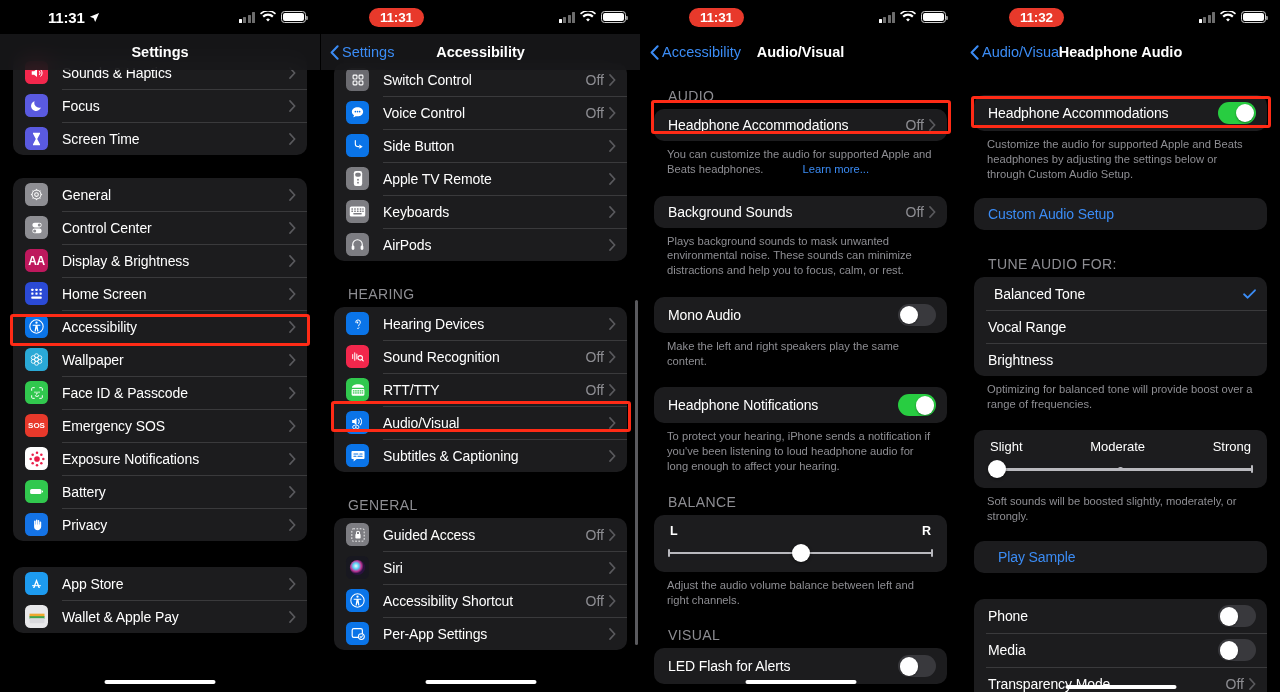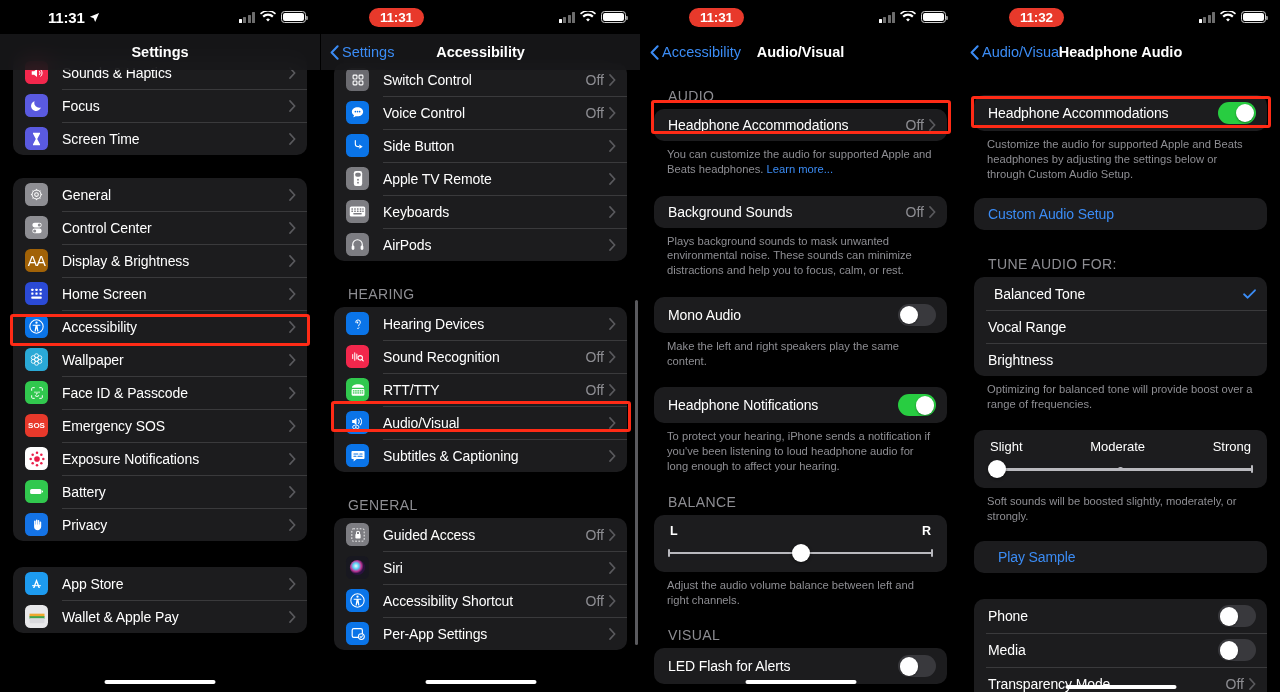--- a/index.html
+++ b/index.html
@@ -102,21 +102,21 @@
   .value { font-size: 14px; color: #8e8e93; margin-right: 5px; }
   .chev { width: 7px; height: 12px; flex: none; opacity: 0.55; }
   .hdr {
     font-size: 14px; color: #8d8d92; letter-spacing: 0.4px;
     padding: 0 0 5px 27px;
   }
   .foot {
     font-size: 11.2px; color: #8e8e93; line-height: 1.32;
     padding: 6px 24px 0 26px;
   }
-  .foot a { color: #3b8cf5; text-decoration: none; }
+  .foot a { color: #3b8cf5; text-decoration: none; margin-left: 36px; }
 
   
   .tog { width: 38px; height: 22px; border-radius: 11px; position: relative; flex:none; }
   .tog.off { background: #39393d; }
   .tog.on  { background: #28cd41; }
   .tog b {
     position:absolute; top: 1.6px; width: 18.8px; height: 18.8px;
     border-radius: 50%; background: #fff;
     box-shadow: 0 1px 2px rgba(0,0,0,.4);
   }
@@ -255,21 +255,21 @@
                 <rect x="4" y="13" width="16" height="8" rx="4" fill="#fff"></rect>
                 <circle cx="8" cy="17" r="2.6" fill="#8e8e93"></circle>
               </svg>
           </span>
           <span class="label">Control Center</span>
           <svg class="chev" viewBox="0 0 8 14">
               <path fill="none" stroke="#8e8e93" stroke-width="1.8" stroke-linecap="round" d="M1 1l5.5 6L1 13"></path>
             </svg>
         </div>
         <div class="row">
-          <span class="ico" style="background:#a16207;font-weight:normal;font-size:14px;letter-spacing:-0.5px">AA</span>
+          <span class="ico" style="background:#be185d;font-weight:bold;font-size:12px;letter-spacing:-0.5px">AA</span>
           <span class="label">Display &amp; Brightness</span>
           <svg class="chev" viewBox="0 0 8 14">
               <path fill="none" stroke="#8e8e93" stroke-width="1.8" stroke-linecap="round" d="M1 1l5.5 6L1 13"></path>
             </svg>
         </div>
         <div class="row">
           <span class="ico" style="background:#2b4ad6">
             <svg width="15" height="15" viewBox="0 0 20 20">
                 <g fill="#fff">
                   <rect x="3" y="3.5" width="3" height="3" rx="0.8"></rect>

